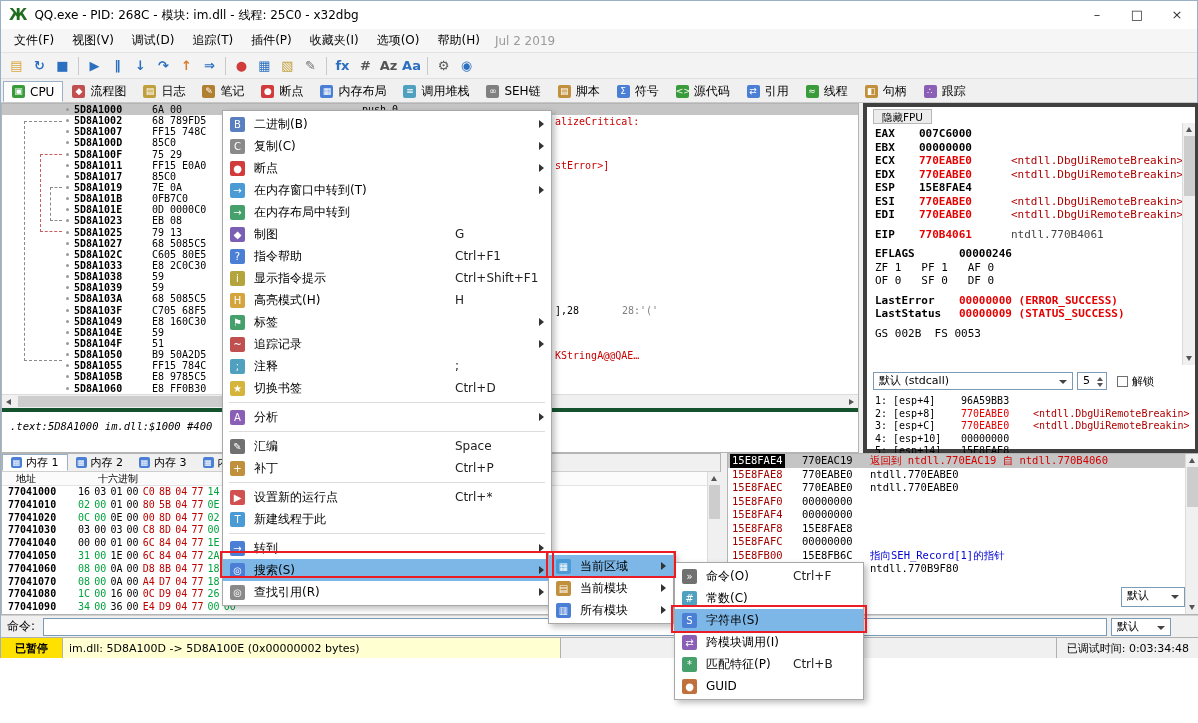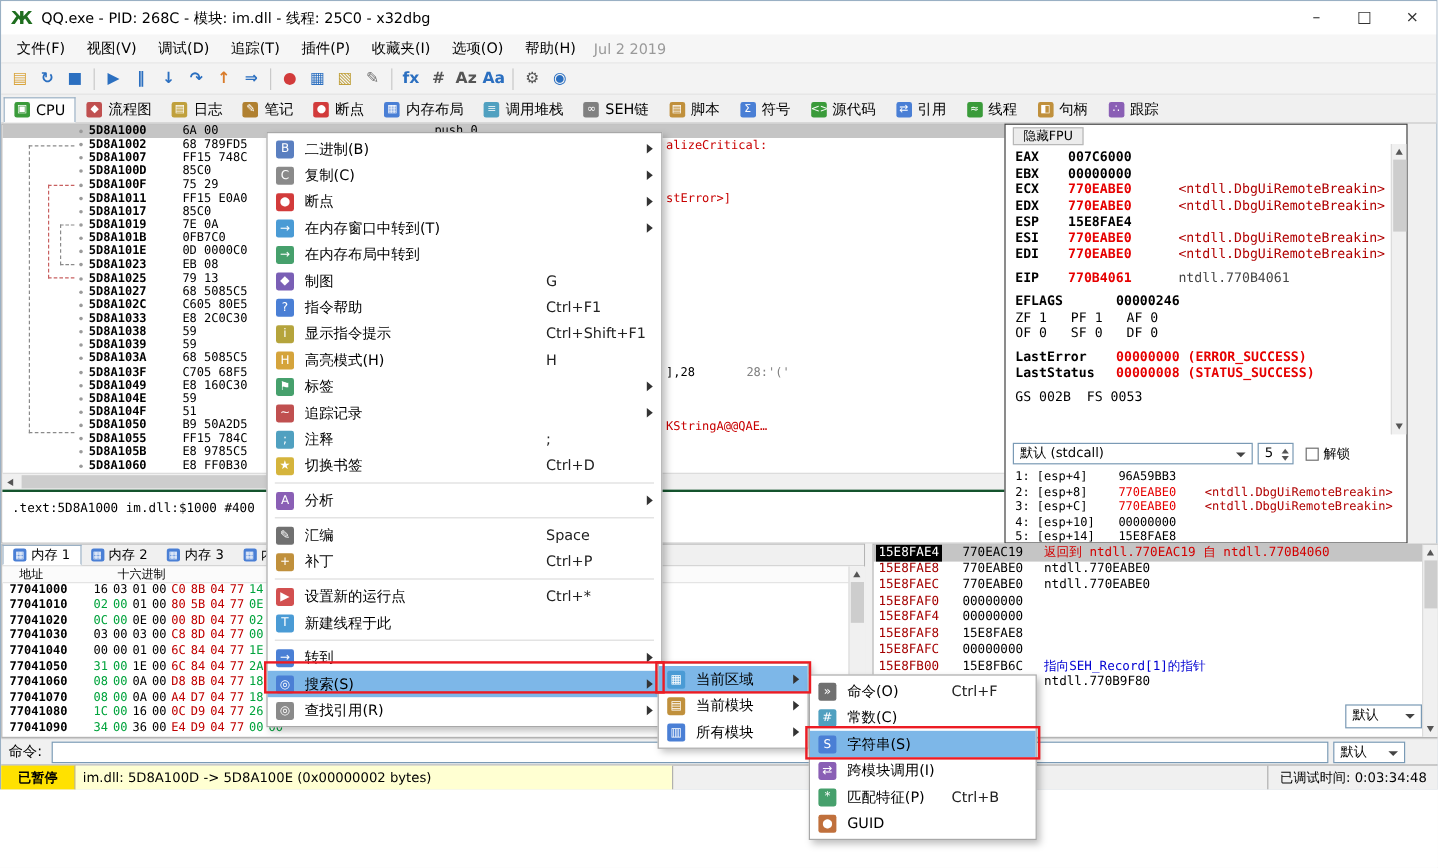--- a/index.html
+++ b/index.html
@@ -49,27 +49,27 @@
   .frag-gray { color:#808080; }
   .frag-black { color:#000; }
   .jmp { position:absolute; pointer-events:none; }
 
   
   .sb { background:#f0f0f0; position:absolute; }
   .sb .arrow { position:absolute; width:0; height:0; }
   .sbthumb { position:absolute; background:#cdcdcd; }
 
   #disasm-hscroll { left:0; top:290px; width:856px; height:14px; border-top:1px solid #dcdcdc; }
-  #disasm-info { position:absolute; left:0; top:304px; width:856px; height:44px; background:#fff; border-top:2px solid #14532d;
-     font-family:"DejaVu Sans Mono","Liberation Mono",monospace; font-size:10.5px; padding:8px 0 0 8px; }
+  #disasm-info { position:absolute; left:0; top:304px; width:856px; height:44px; background:#fff; border-top:4px solid #14532d;
+     font-family:"DejaVu Sans Mono","Liberation Mono",monospace; font-size:10.5px; padding:8px 0 0 8px;font-style:italic; }
 
   #vsplit { position:absolute; left:858px; top:0; width:4px; height:350px; background:#f0f0f0; }
 
   
-  #registers { position:absolute; left:836px; top:0; width:336px; height:350px; background:#fff; border:1px solid #404040;
+  #registers { position:absolute; left:862px; top:0; width:336px; height:350px; background:#fff; border:4px solid #404040;
      font-family:"DejaVu Sans Mono","Liberation Mono",monospace; font-size:11px; }
   #hidefpu { position:absolute; left:6px; top:2px; padding:0 8px; height:15px; line-height:14px; font-size:10.5px;
      background:#ececec; border:1px solid #b8b8b8; font-family:"DejaVu Sans",sans-serif; }
   #reg-rows { position:absolute; left:8px; top:20px; width:300px; }
   .rrow { height:13.5px; line-height:13.5px; white-space:pre; }
   .rspacer { height:6px; }
   .rname { display:inline-block; font-weight:bold; }
   .rval { display:inline-block; min-width:92px;font-weight:bold; }
   .red { color:#e60000; }
   .rnote { color:#b00000; }
@@ -366,21 +366,21 @@
             <div class="rrow"><span class="rname" style="width: 44px;">ESI</span><span class="rval red">770EABE0</span><span class="rnote">&lt;ntdll.DbgUiRemoteBreakin&gt;</span></div>
             <div class="rrow"><span class="rname" style="width: 44px;">EDI</span><span class="rval red">770EABE0</span><span class="rnote">&lt;ntdll.DbgUiRemoteBreakin&gt;</span></div>
             <div class="rspacer"></div>
             <div class="rrow"><span class="rname" style="width: 44px;">EIP</span><span class="rval red">770B4061</span><span class="rnote plain">ntdll.770B4061</span></div>
             <div class="rspacer"></div>
             <div class="rrow"><span class="rname" style="width: 84px;">EFLAGS</span><span class="rval">00000246</span></div>
             <div class="rrow"><span class="rflags">ZF 1   PF 1   AF 0</span></div>
             <div class="rrow"><span class="rflags">OF 0   SF 0   DF 0</span></div>
             <div class="rspacer"></div>
             <div class="rrow"><span class="rname" style="width: 84px;">LastError</span><span class="rval red">00000000 (ERROR_SUCCESS)</span></div>
-            <div class="rrow"><span class="rname" style="width: 84px;">LastStatus</span><span class="rval red">00000008 (STATUS_SUCCESS)</span></div>
+            <div class="rrow"><span class="rname" style="width: 84px;">LastStatus</span><span class="rval red">00000009 (STATUS_SUCCESS)</span></div>
             <div class="rspacer"></div>
             <div class="rrow"><span class="rflags">GS 002B  FS 0053</span></div>
           </div>
         <div id="regscroll" class="sb">
           <div class="arrow" style="left:3px;top:4px;border-left:3.5px solid transparent;border-right:3.5px solid transparent;border-bottom:5px solid #555;"></div>
           <div class="arrow" style="left:3px;bottom:4px;border-left:3.5px solid transparent;border-right:3.5px solid transparent;border-top:5px solid #555;"></div>
           <div class="sbthumb" style="left:1px;top:13px;width:11px;height:60px;"></div>
         </div>
         <div id="conv-row">
           <div id="conv-combo" class="combo">

